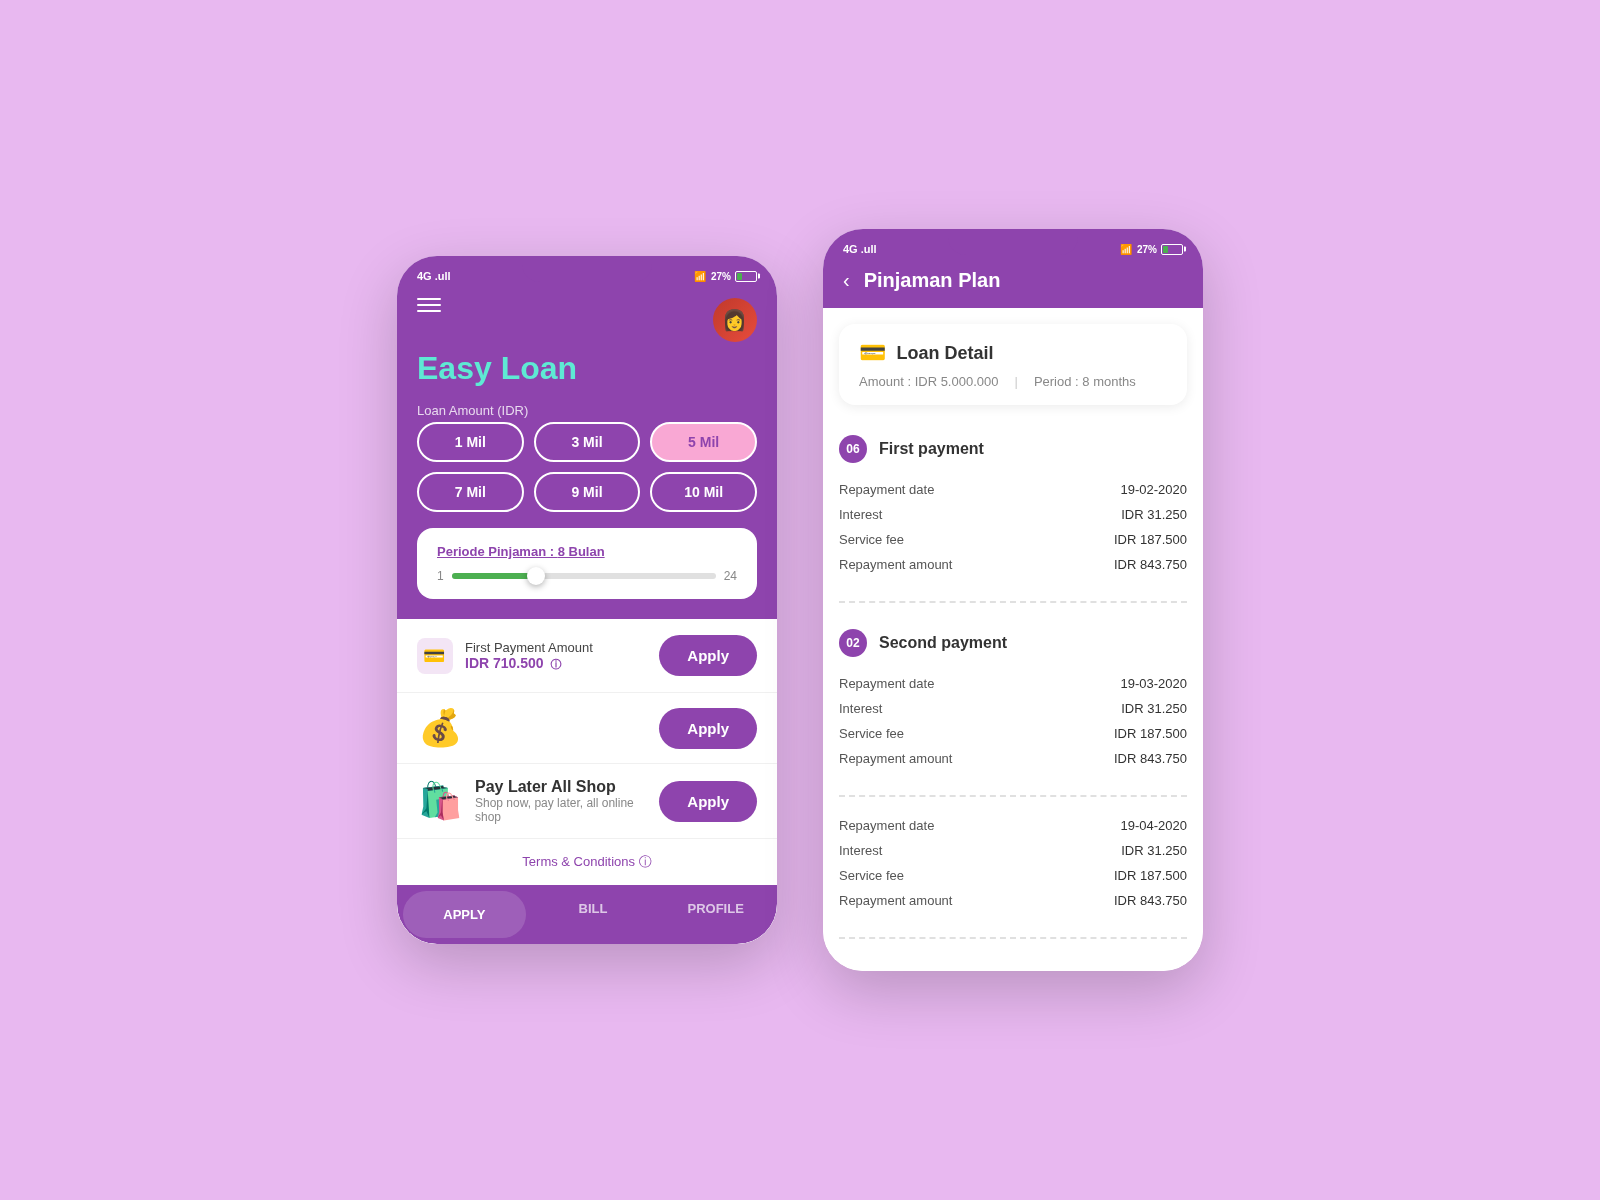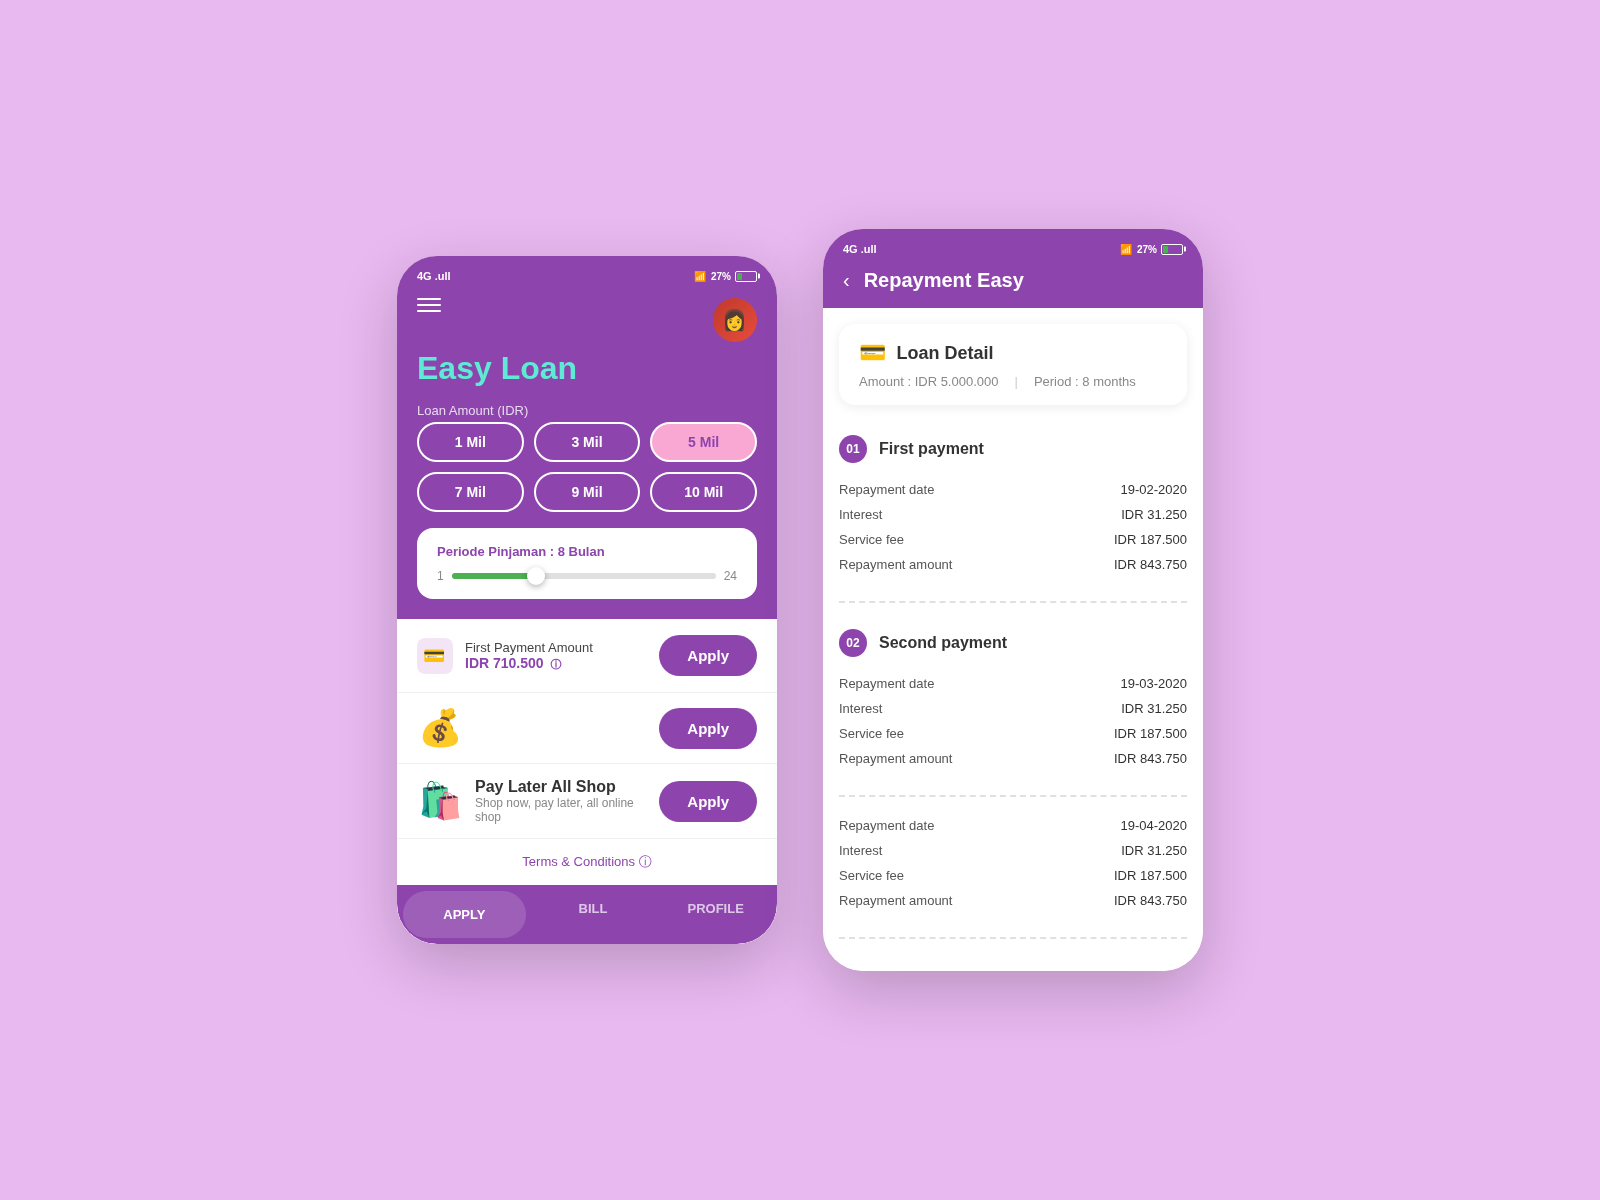--- a/index.html
+++ b/index.html
@@ -96,21 +96,21 @@
       cursor: pointer; text-align: center;
     }
     .amount-btn.active {
       background: #f9a8d4; color: #8e44ad;
     }
 
     .period-card {
       background: white; border-radius: 16px; padding: 16px 20px; margin: 0 0 0 0;
     }
     .period-label { font-size: 13px; color: #555; margin-bottom: 10px; }
-    .period-label span { font-weight: 700; color: #8e44ad; }
+    .period-label span { font-weight: 700; color: #8e44ad; text-decoration: underline; }
     .slider-container { display: flex; align-items: center; gap: 8px; }
     .slider-min, .slider-max { font-size: 12px; color: #888; }
     .slider-track {
       flex: 1; height: 6px; background: #e0e0e0; border-radius: 3px; position: relative;
     }
     .slider-fill {
       position: absolute; left: 0; top: 0; height: 100%;
       background: #4caf50; border-radius: 3px; width: 32%;
     }
     .slider-thumb {
@@ -329,40 +329,40 @@
         <span>📶</span>
         <span>27%</span>
         <div class="battery">
           <div class="battery-fill"></div>
         </div>
       </div>
     </div>
 
     <div class="repay-header">
       <span class="back-btn">‹</span>
-      <span class="repay-title">Repayment Easy</span>
+      <span class="repay-title">Pinjaman Plan</span>
     </div>
 
     <div class="repay-content">
 
       <div class="loan-detail-card">
         <div class="ld-header">
           <span class="ld-icon">💳</span>
           <span class="ld-title">Loan Detail</span>
         </div>
         <div class="ld-sub">
           <span>Amount : IDR 5.000.000</span>
           <span class="ld-divider">|</span>
           <span>Period : 8 months</span>
         </div>
       </div>
 
       <div class="payment-section">
         <div class="payment-header">
-          <div class="payment-num">01</div>
+          <div class="payment-num">06</div>
           <div class="payment-title">First payment</div>
         </div>
         <div class="payment-rows">
           <div class="payment-row">
             <span class="label">Repayment date</span>
             <span class="value">19-02-2020</span>
           </div>
           <div class="payment-row">
             <span class="label">Interest</span>
             <span class="value">IDR 31.250</span>

